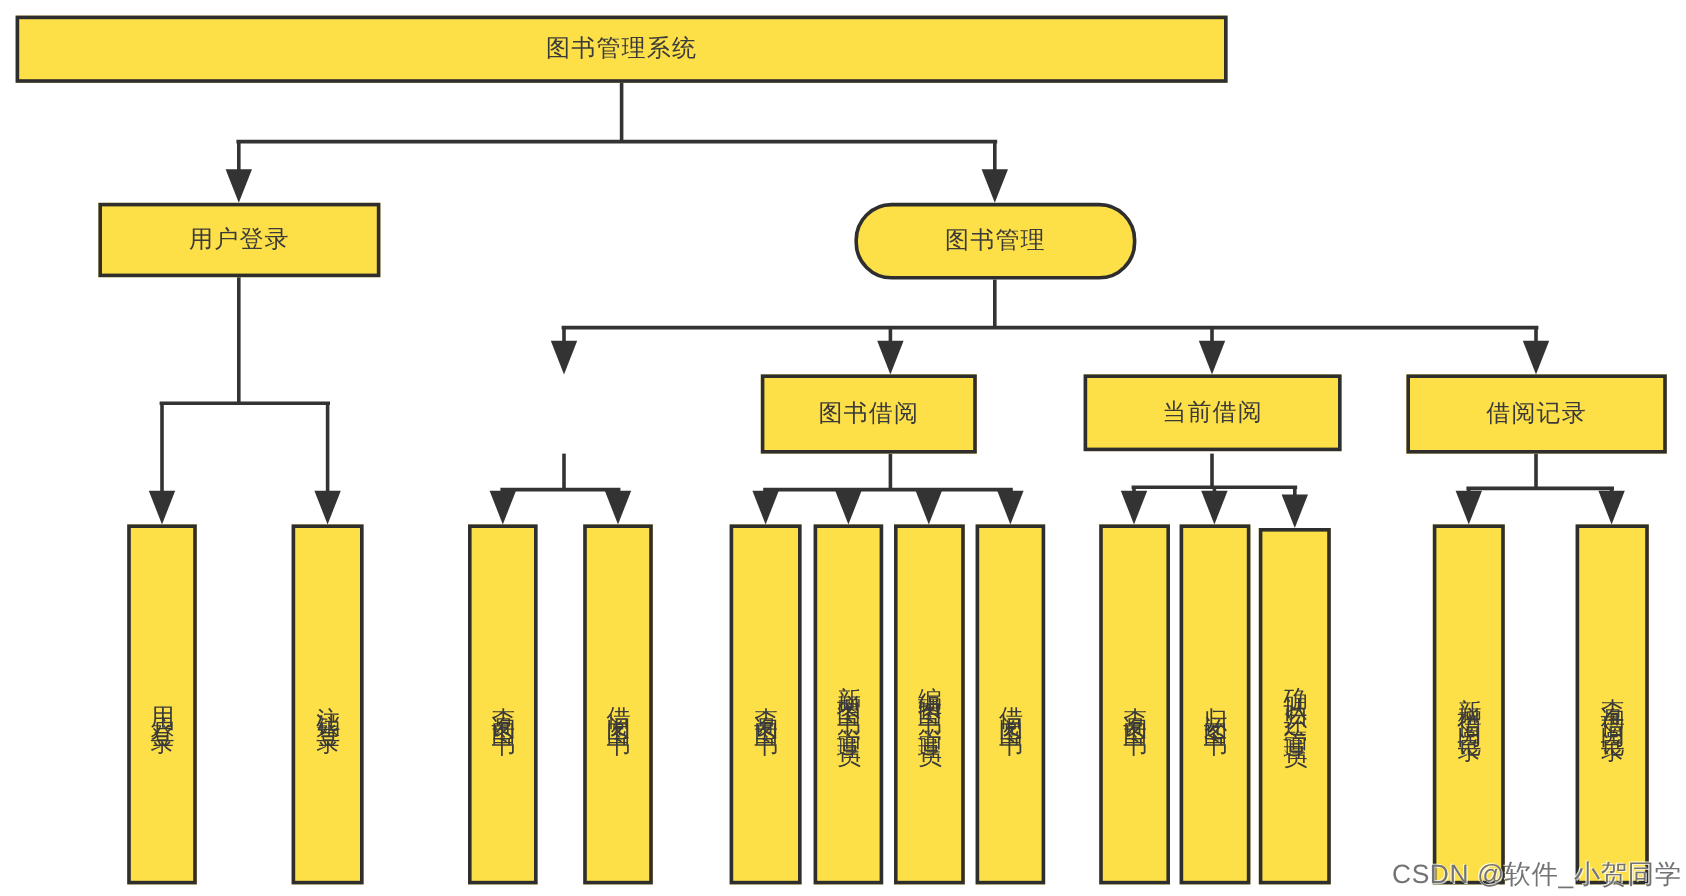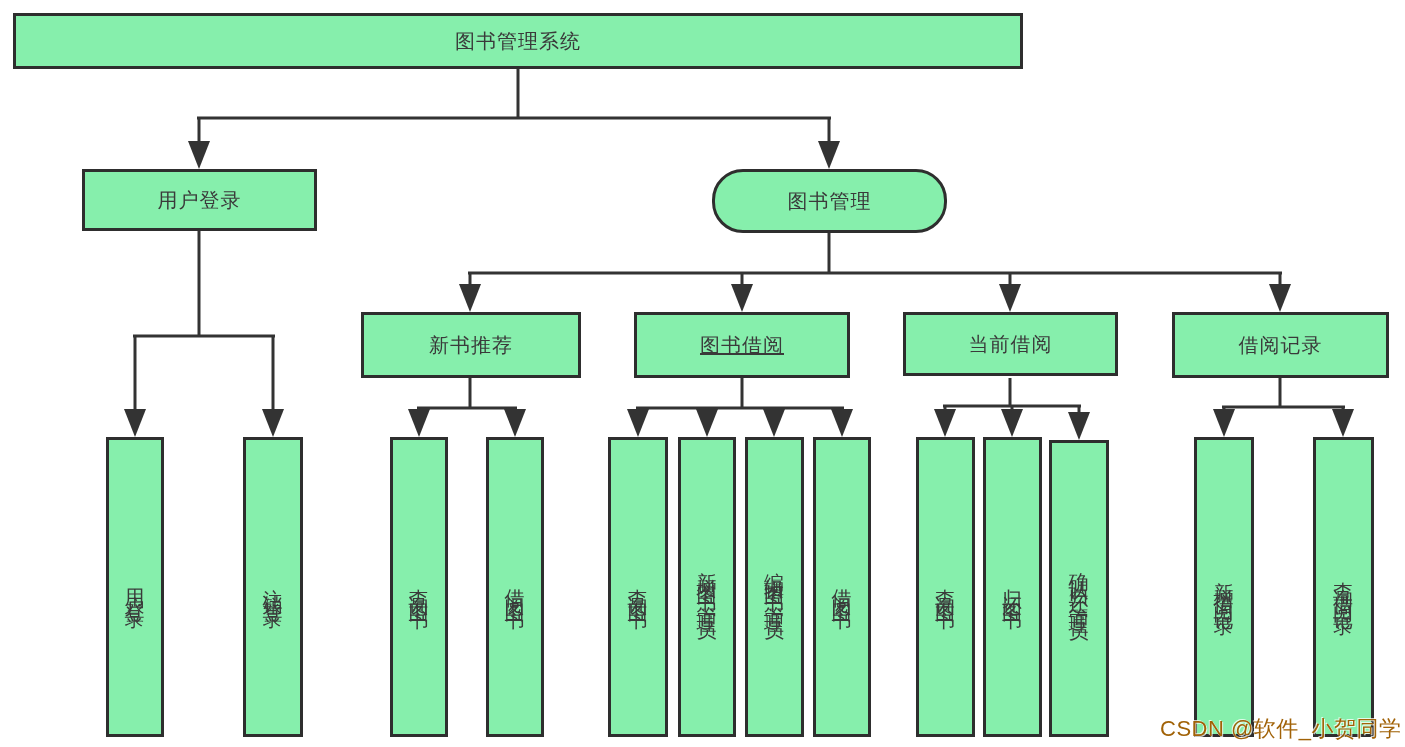--- a/index.html
+++ b/index.html
@@ -8,42 +8,42 @@
     width:1405px;height:747px;
     background:#fff;
     overflow:hidden;
     font-family:"Liberation Sans",sans-serif;
   }
   #wires{position:absolute;left:0;top:0;z-index:1;}
   .box{
     position:absolute;
     box-sizing:border-box;
     border:3px solid #2e2e2e;
-    background:#86efac;
+    background:#fde047;
     display:flex;
     align-items:center;
     justify-content:center;
     color:#3a3a3a;
     font-size:20px;
     z-index:2;
     line-height:1;
   }
   .hlabel{white-space:nowrap;letter-spacing:1px;}
   .vlabel{
     writing-mode:vertical-rl;
     text-orientation:mixed;
     letter-spacing:7px;
     white-space:nowrap;
   }
   #watermark{
     position:absolute;
     left:1160px;top:714px;
     z-index:3;
     font-size:22px;
-    color:#a16207;
+    color:#737373;
     letter-spacing:0.5px;
     white-space:nowrap;
     text-shadow:1px 1px 0 rgba(255,255,255,.75), -1px -1px 0 rgba(255,255,255,.75);
   }
 </style>
 </head>
 <body>
 
 <div id="stage">
 
@@ -117,24 +117,21 @@
     <span class="hlabel">图书管理系统</span>
   </div>
 
   <div class="box" style="left:82px;top:169px;width:235px;height:62px;">
     <span class="hlabel">用户登录</span>
   </div>
   <div class="box" style="left:712px;top:169px;width:235px;height:64px;border-radius:31px;">
     <span class="hlabel">图书管理</span>
   </div>
 
-  <div class="box" style="left:361px;top:312px;width:220px;height:66px;">
-    <span class="hlabel">新书推荐</span>
-  </div>
-  <div class="box" style="left:634px;top:312px;width:216px;height:66px;text-decoration:underline;">
+  <div class="box" style="left:634px;top:312px;width:180px;height:66px;">
     <span class="hlabel">图书借阅</span>
   </div>
   <div class="box" style="left:903px;top:312px;width:215px;height:64px;">
     <span class="hlabel">当前借阅</span>
   </div>
   <div class="box" style="left:1172px;top:312px;width:217px;height:66px;">
     <span class="hlabel">借阅记录</span>
   </div>
 
   <div class="box" style="left:106px;top:437px;width:58px;height:300px;">

